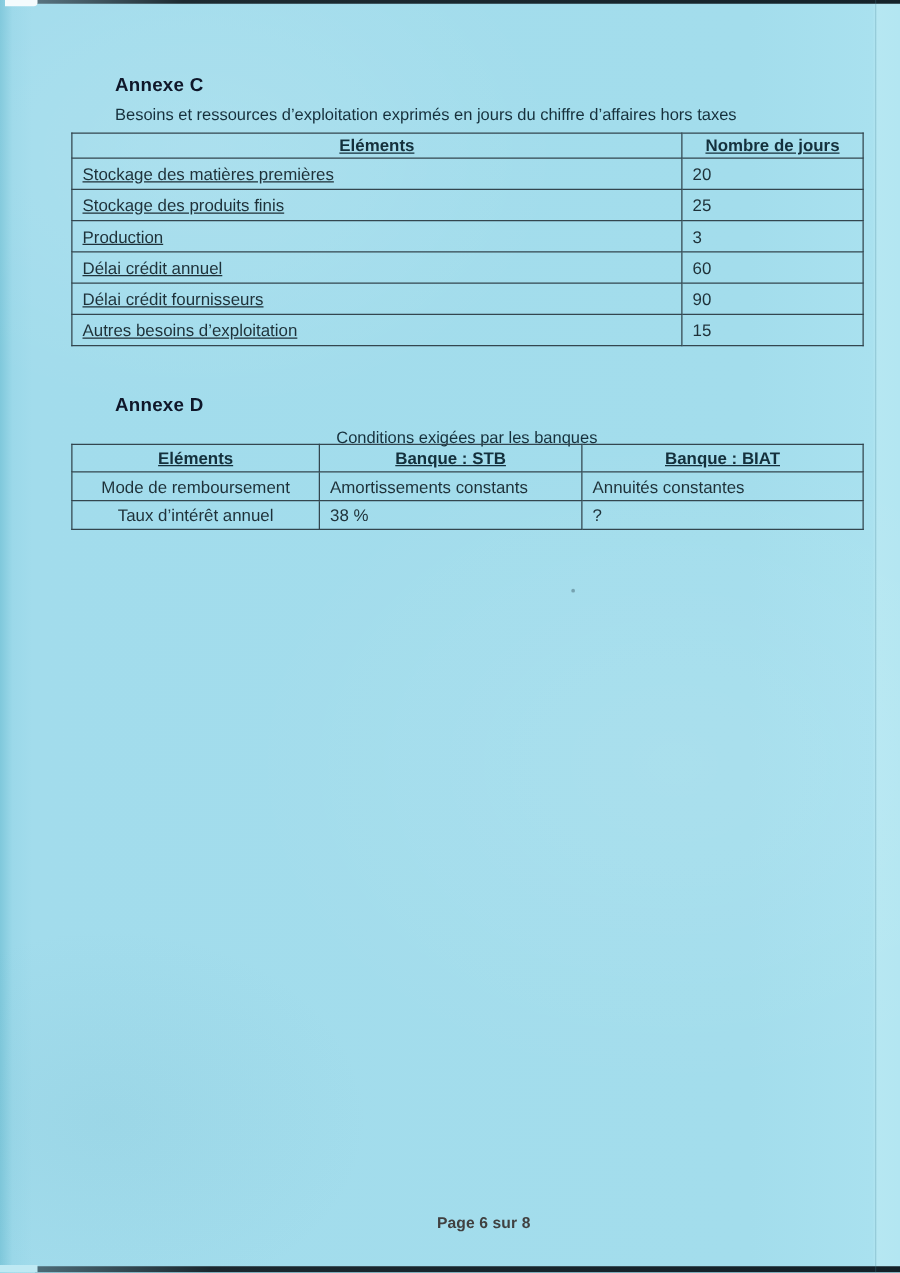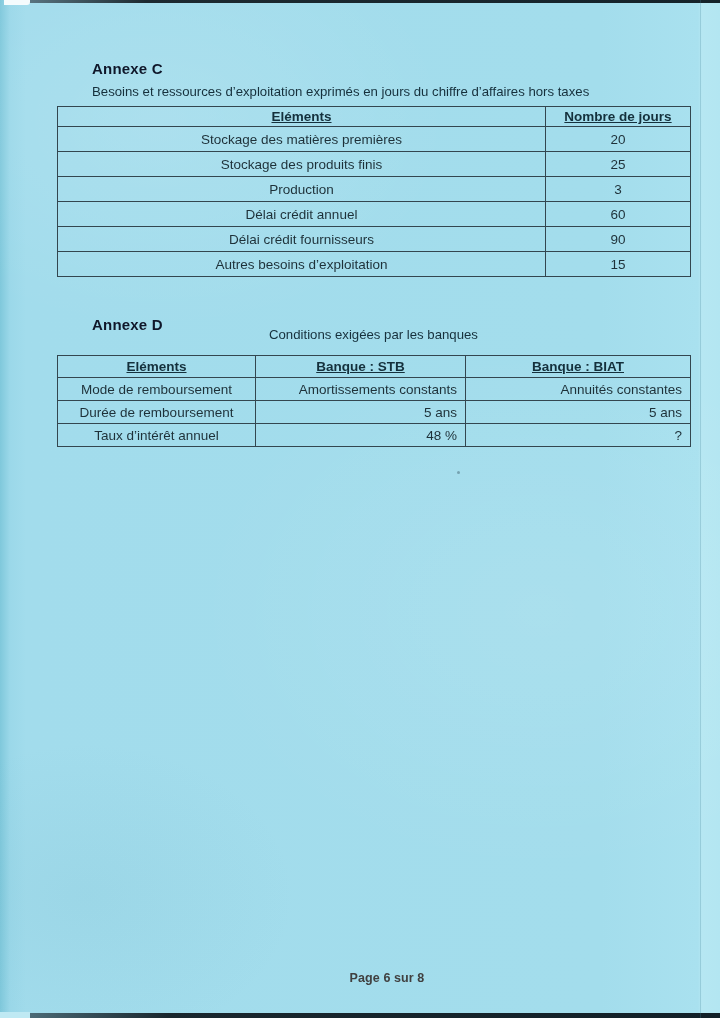--- a/index.html
+++ b/index.html
@@ -27,37 +27,37 @@
   table.doc-table{
     position:absolute;border-collapse:collapse;table-layout:fixed;
     font-size:13.5px;color:#1e3139;
   }
   table.doc-table td,table.doc-table th{
     border:1.6px solid #33464f;padding:0 8px;font-weight:normal;
     overflow:hidden;white-space:nowrap;
   }
   table.doc-table th{text-align:center;}
   .hd{font-weight:bold;text-decoration:underline;color:#14303c;}
-  .cell-center{text-align:center;}
-  .cell-left{text-align:center;}
+  .cell-center{}
+  .cell-left{text-align:left;text-decoration:underline;}
 
   #table-c{left:57px;top:106px;width:633px;}
   #table-c thead tr{height:20px;}
   #table-c tbody tr{height:25px;}
 
   #table-d{left:57px;top:355px;width:633px;}
   #table-d thead tr{height:22px;}
   #table-d tbody tr{height:23px;}
-  #table-d td{text-align:right;}
+  #table-d td{text-align:left;}
   #table-d td:first-child{text-align:center;}
 
   .annexe-c-title{left:92px;top:60px;}
   .annexe-c-subtitle{left:92px;top:84px;}
   .annexe-d-title{left:92px;top:316px;}
-  .annexe-d-subtitle{left:57px;top:327px;width:633px;text-align:center;}
+  .annexe-d-subtitle{left:57px;top:342px;width:633px;text-align:center;}
 
   .footer{
     position:absolute;left:57px;top:971px;width:660px;text-align:center;
     font-weight:bold;font-size:12.5px;color:#404040;letter-spacing:0.1px;
   }
   .dot-artifact{position:absolute;left:457px;top:471px;width:3px;height:3px;border-radius:50%;background:rgba(60,90,105,0.45);}
 </style>
 </head>
 <body>
 
@@ -125,27 +125,22 @@
       <th><span class="hd">Banque : BIAT</span></th>
     </tr>
   </thead>
   <tbody>
     <tr>
       <td>Mode de remboursement</td>
       <td>Amortissements constants</td>
       <td>Annuités constantes</td>
     </tr>
     <tr>
-      <td>Durée de remboursement</td>
-      <td>5 ans</td>
-      <td>5 ans</td>
-    </tr>
-    <tr>
       <td>Taux d’intérêt annuel</td>
-      <td>48 %</td>
+      <td>38 %</td>
       <td>?</td>
     </tr>
   </tbody>
 </table>
 
 <div class="dot-artifact"></div>
 
 <div class="footer">Page 6 sur 8</div>
 
 </body></html>

